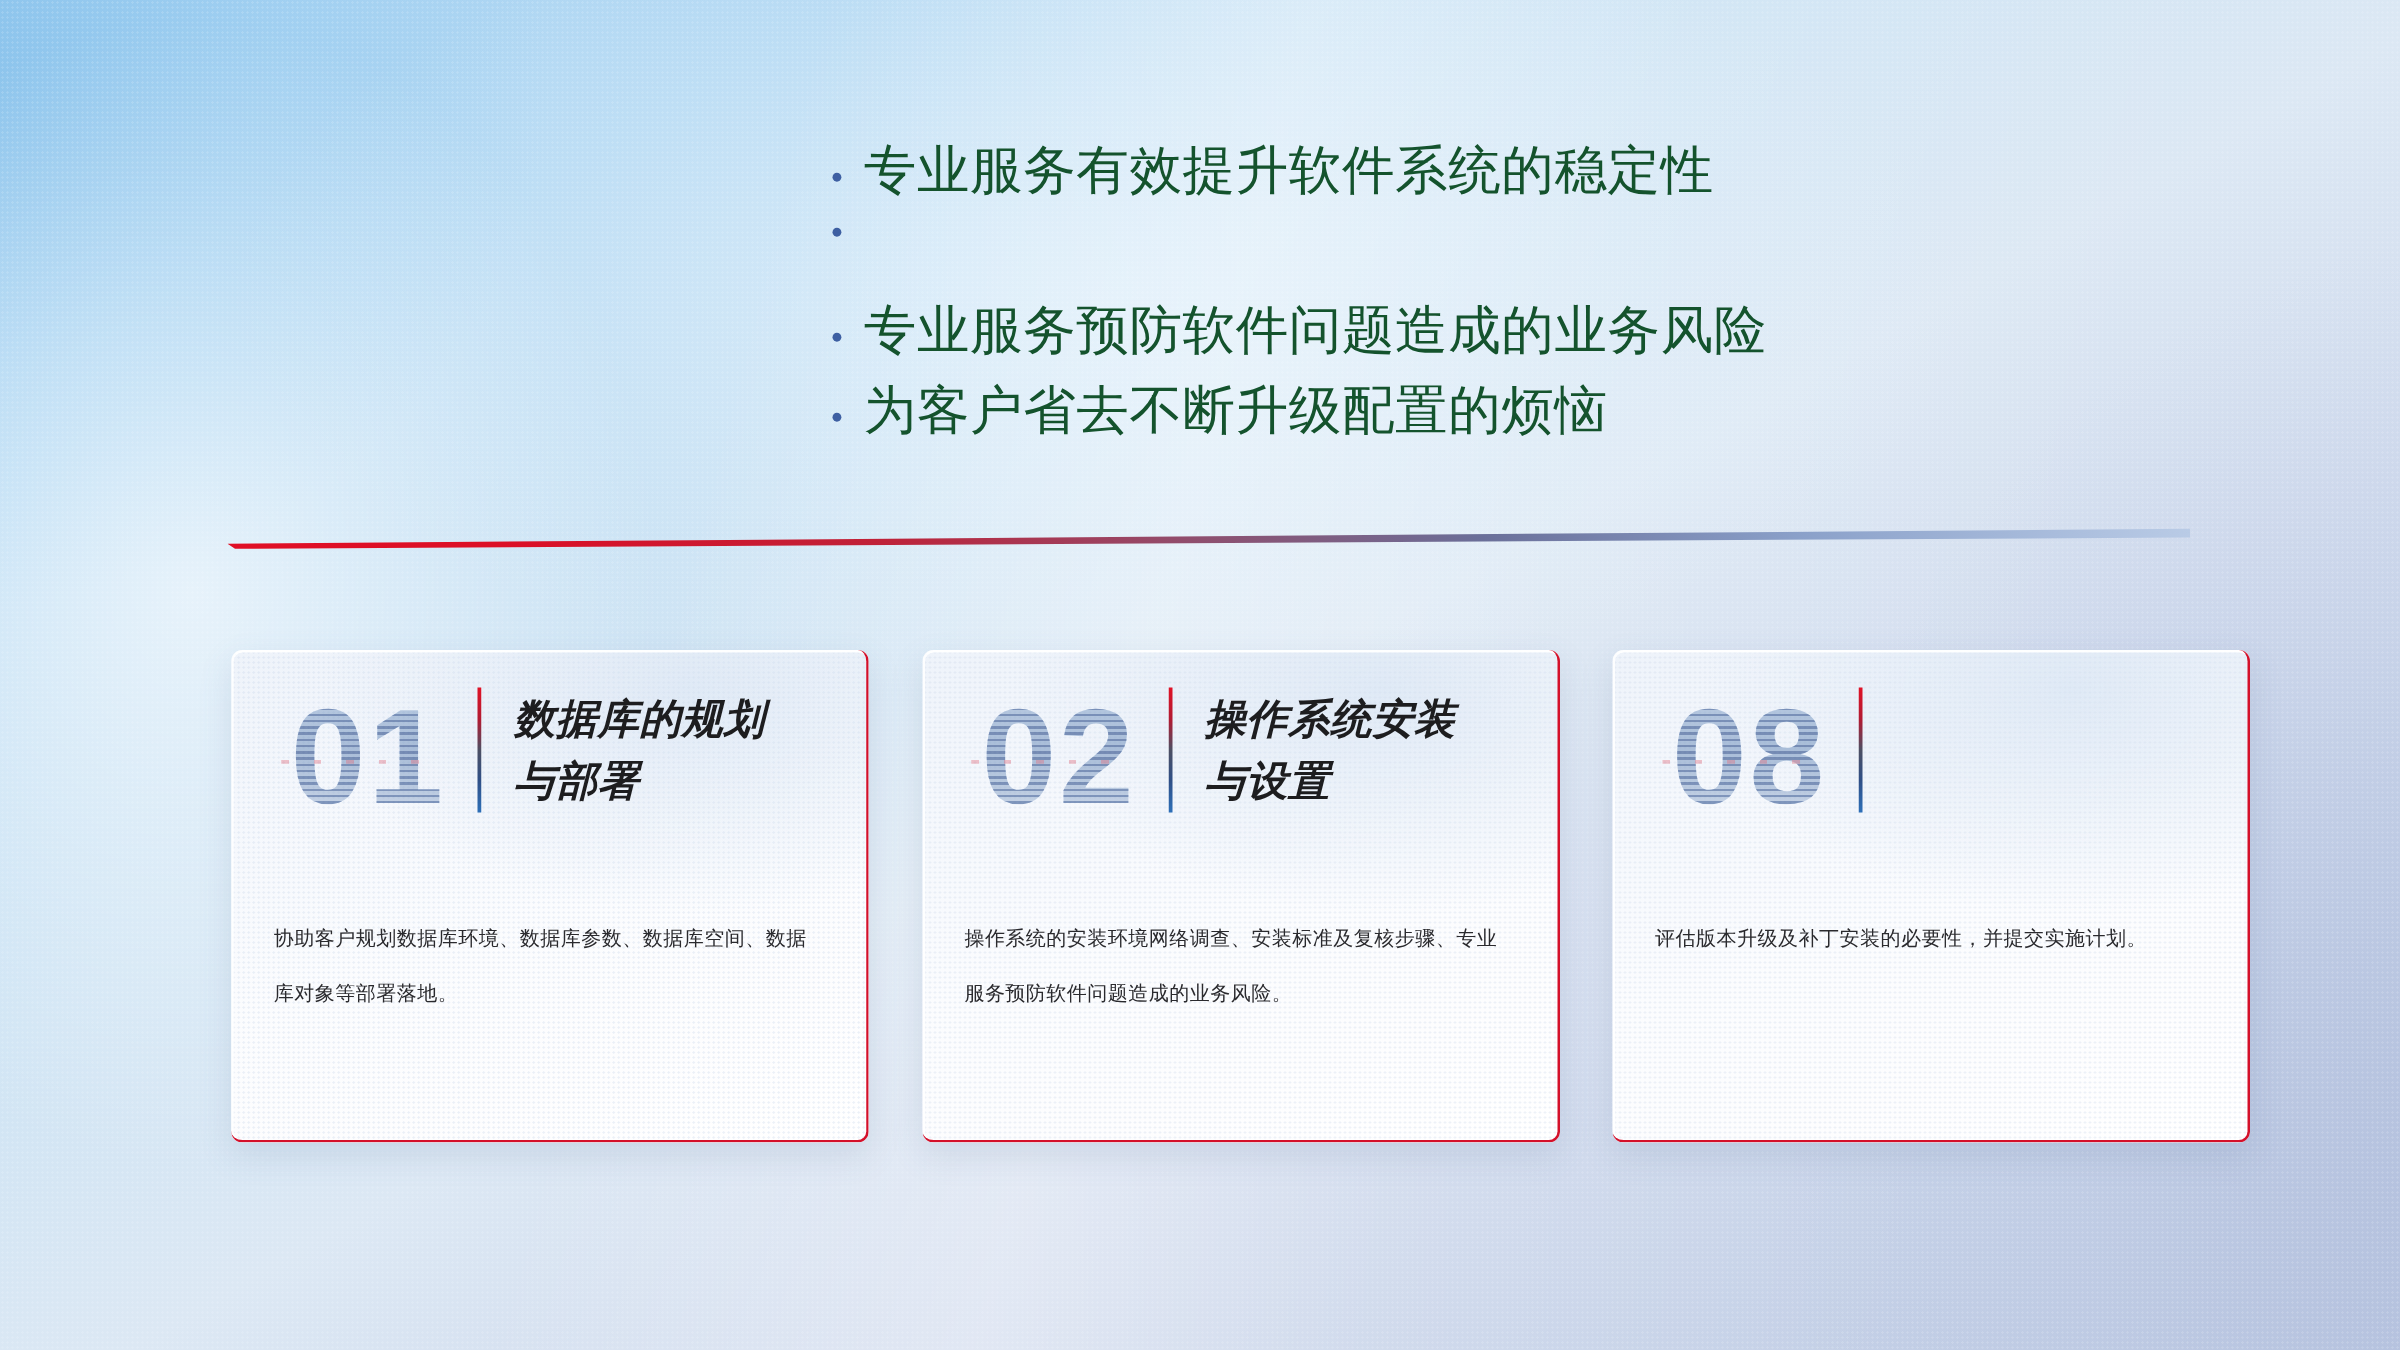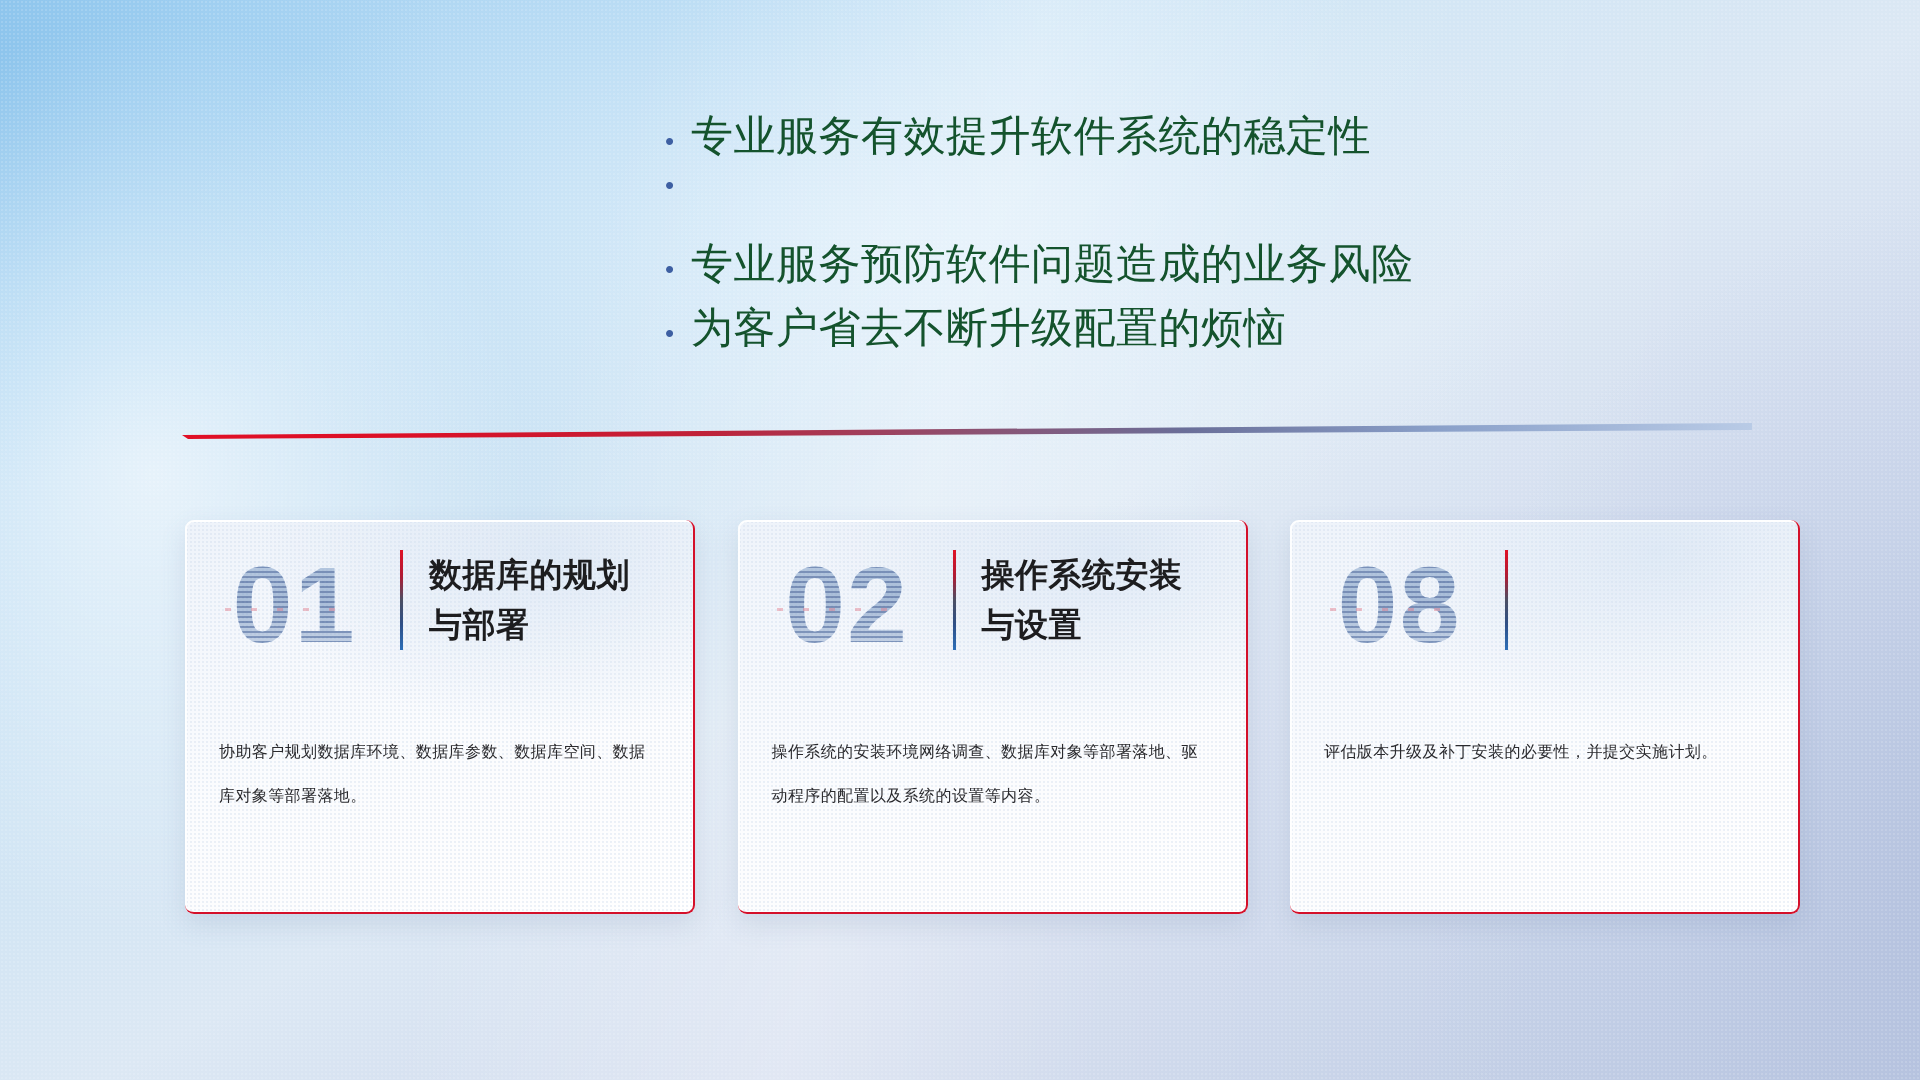--- a/index.html
+++ b/index.html
@@ -177,21 +177,20 @@
   }
 
   .card-head {
     position: absolute;
     left: 0;
     top: 26px;
     width: 100%;
     height: 120px;
     display: flex;
     align-items: flex-start;
-    gap: 18px;
   }
   
   .card-number {
     position: relative;
     width: 175px;
     flex: 0 0 175px;
     margin-left: 22px;
     height: 120px;
     font-size: 108px;
     font-weight: 700;
@@ -219,20 +218,21 @@
     width: 66%; height: 3px;
     background: repeating-linear-gradient(to right,
         rgba(214,32,54,0.42) 0px, rgba(214,32,54,0.42) 6px,
         rgba(0,0,0,0) 6px, rgba(0,0,0,0) 26px);
   }
 
   .card-title-group {
     display: flex;
     align-items: flex-start;
     margin-top: 4px;
+    font-style: italic;
   }
   
   .title-rule {
     width: 3px;
     flex: 0 0 3px;
     height: 100px;
     margin-right: 26px;
     background: linear-gradient(to bottom,
         #e01226 0%,
         #b01b33 26%,
@@ -335,21 +335,21 @@
       <div class="card-hairline"></div>
       <div class="card-accent-edge"></div>
       <div class="card-head">
         <div class="card-number">02</div>
         <div class="card-title-group">
           <div class="title-rule"></div>
           <div class="card-title">操作系统安装
 与设置</div>
         </div>
       </div>
-      <div class="card-desc">操作系统的安装环境网络调查、数据库对象等部署落地、驱动程序的配置以及系统的设置等内容。</div>
+      <div class="card-desc">操作系统的安装环境网络调查、安装标准及复核步骤、专业服务预防软件问题造成的业务风险。</div>
     </div>
 
     <div class="card">
       <div class="card-sheen"></div>
       <div class="card-hairline"></div>
       <div class="card-accent-edge"></div>
       <div class="card-head">
         <div class="card-number">08</div>
         <div class="card-title-group">
           <div class="title-rule"></div>

